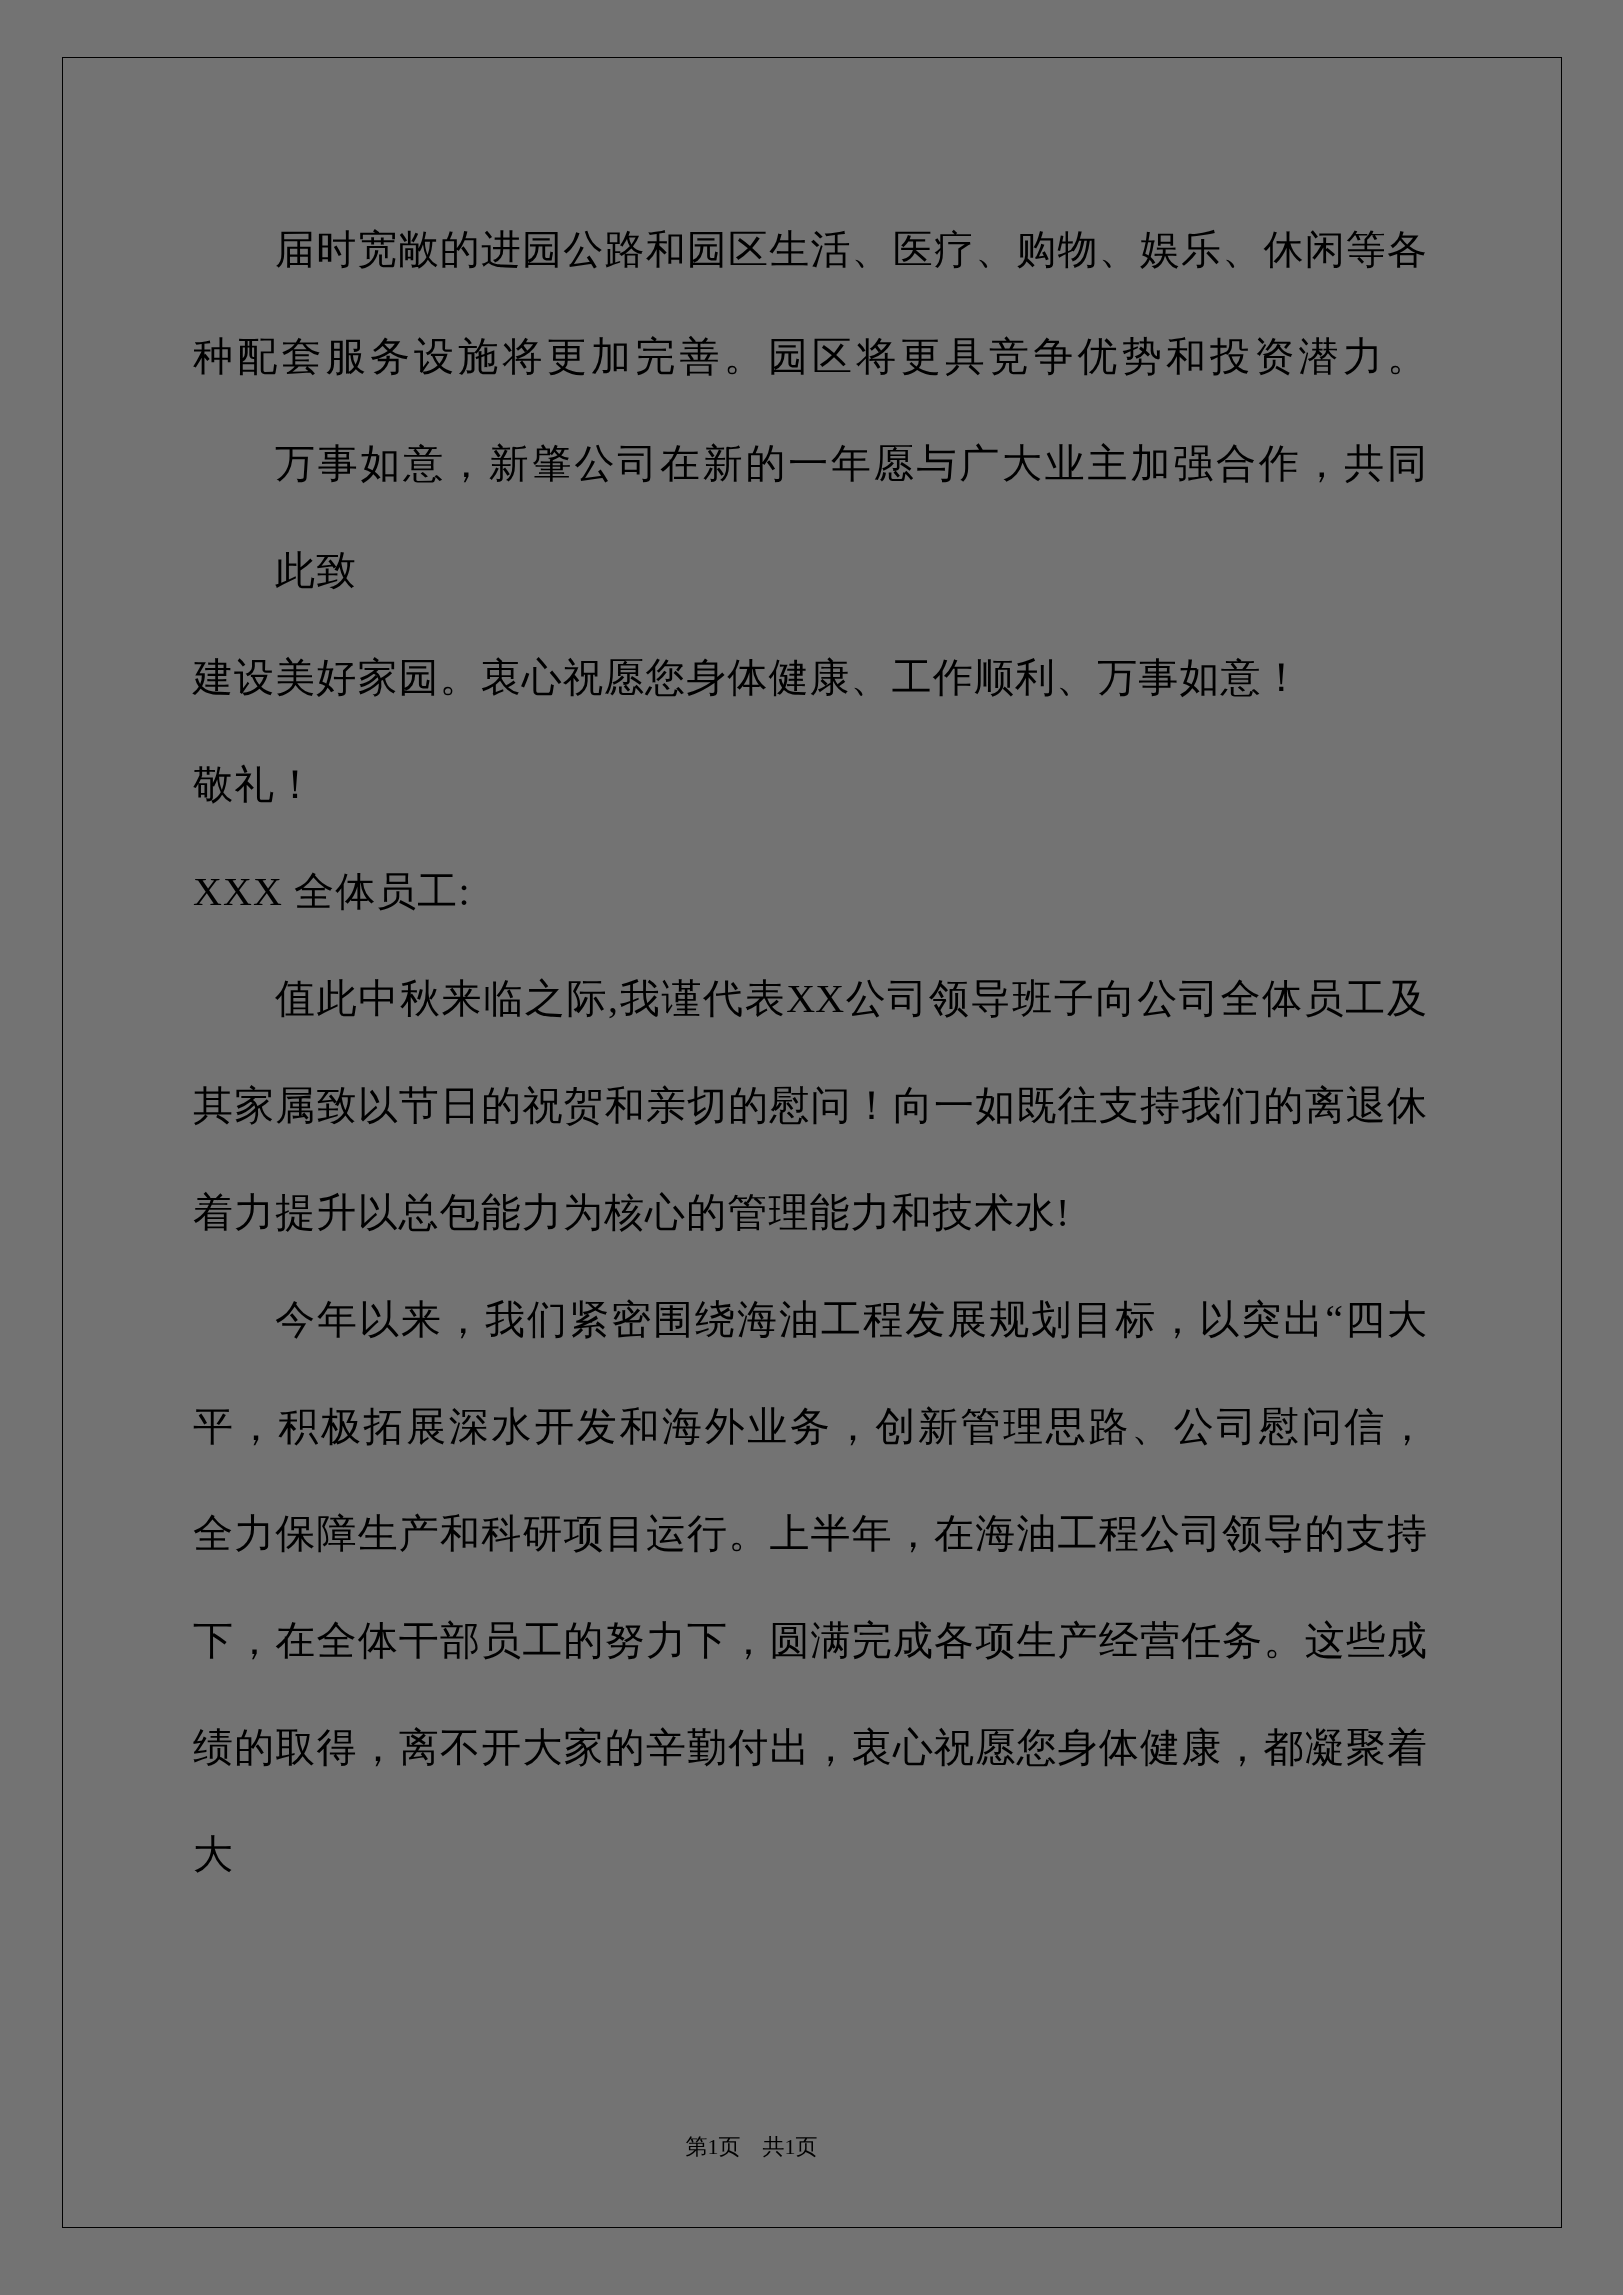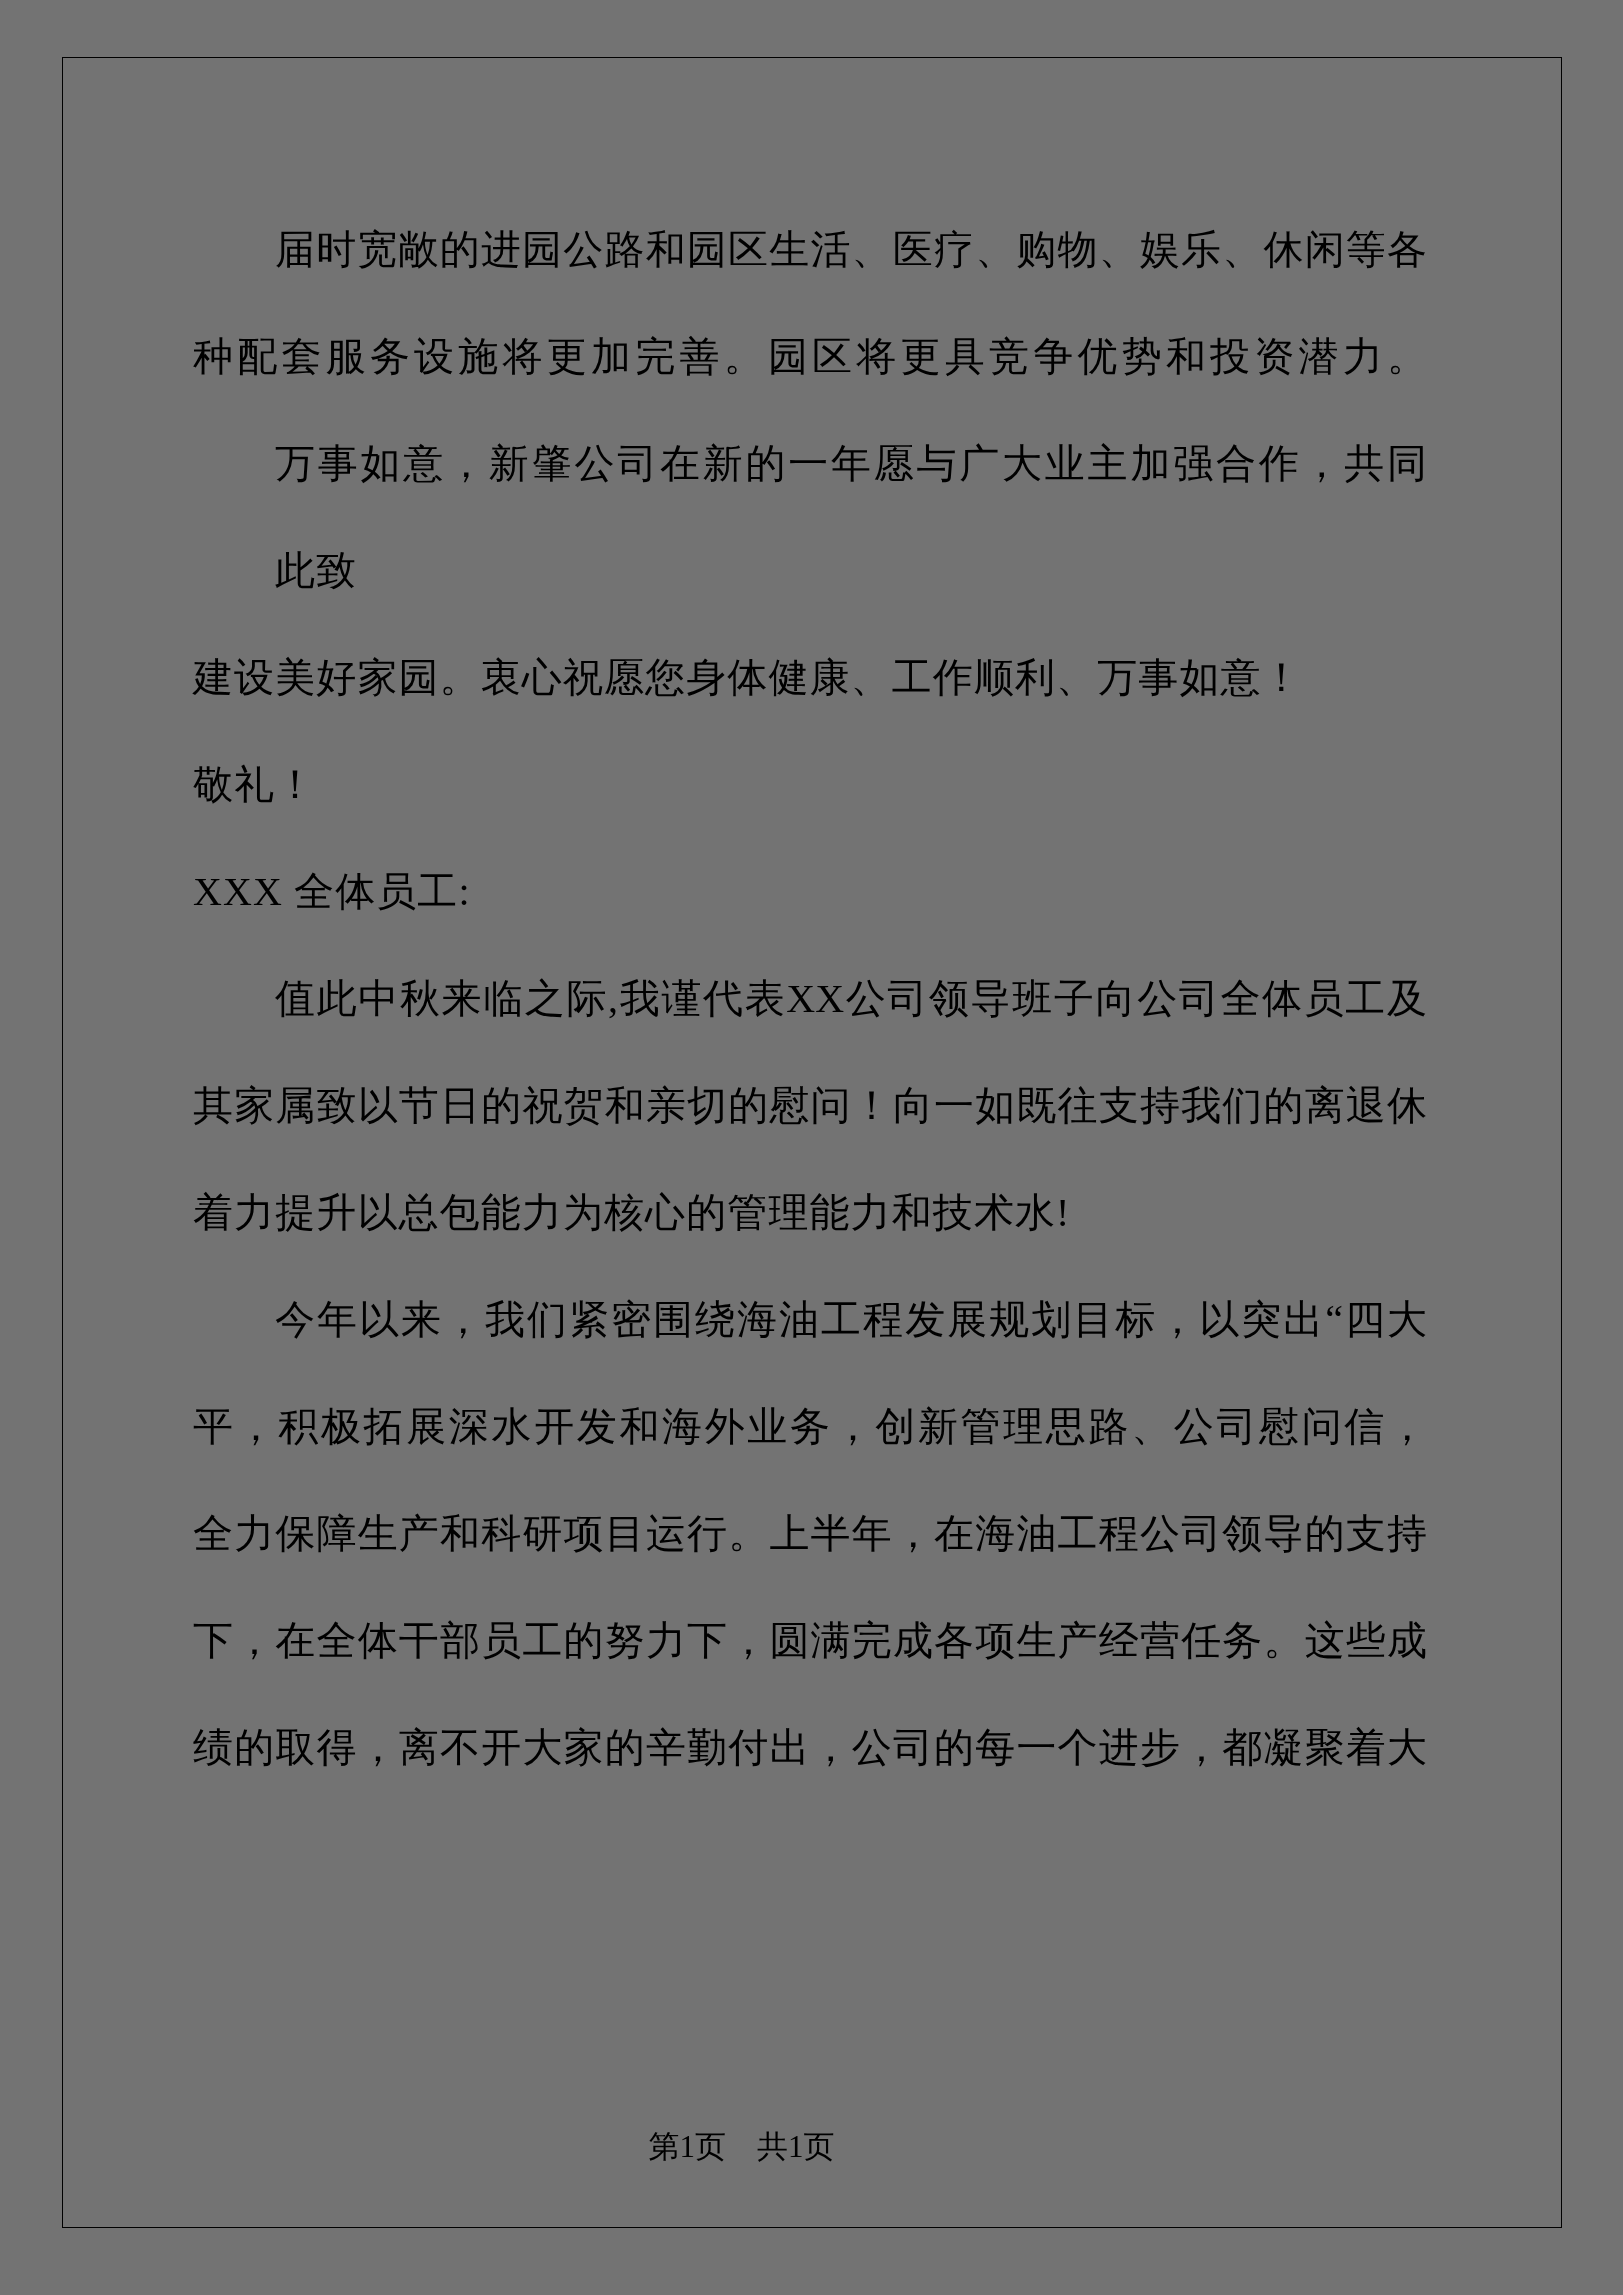--- a/index.html
+++ b/index.html
@@ -42,25 +42,25 @@
     white-space: normal;
     text-align: justify;
     text-align-last: justify;
     letter-spacing: 0;
   }
   .line.indent {
     padding-left: 82px;
   }
   .footer {
     position: absolute;
-    left: 0;
+    left: 10px;
     top: 2130px;
     width: 1483px;
     text-align: center;
-    font-size: 31px;
+    font-size: 22px;
     line-height: 34px;
     white-space: pre;
   }
 </style>
 </head>
 <body>
 
 <div class="page">
   <div class="frame"></div>
 
@@ -72,18 +72,18 @@
     <div class="line">建设美好家园。衷心祝愿您身体健康、工作顺利、万事如意！</div>
     <div class="line">敬礼！</div>
     <div class="line">XXX 全体员工:</div>
     <div class="line justify indent">值此中秋来临之际,我谨代表XX公司领导班子向公司全体员工及</div>
     <div class="line justify">其家属致以节日的祝贺和亲切的慰问！向一如既往支持我们的离退休</div>
     <div class="line">着力提升以总包能力为核心的管理能力和技术水!</div>
     <div class="line justify indent">今年以来，我们紧密围绕海油工程发展规划目标，以突出“四大</div>
     <div class="line justify">平，积极拓展深水开发和海外业务，创新管理思路、公司慰问信，</div>
     <div class="line justify">全力保障生产和科研项目运行。上半年，在海油工程公司领导的支持</div>
     <div class="line justify">下，在全体干部员工的努力下，圆满完成各项生产经营任务。这些成</div>
-    <div class="line justify">绩的取得，离不开大家的辛勤付出，公司的每一个进步，都凝聚着大</div>
+    <div class="line justify">绩的取得，离不开大家的辛勤付出，衷心祝愿您身体健康，都凝聚着大</div>
   </div>
 
   <div class="footer">第1页　共1页</div>
 </div>
 
 
 </body></html>

